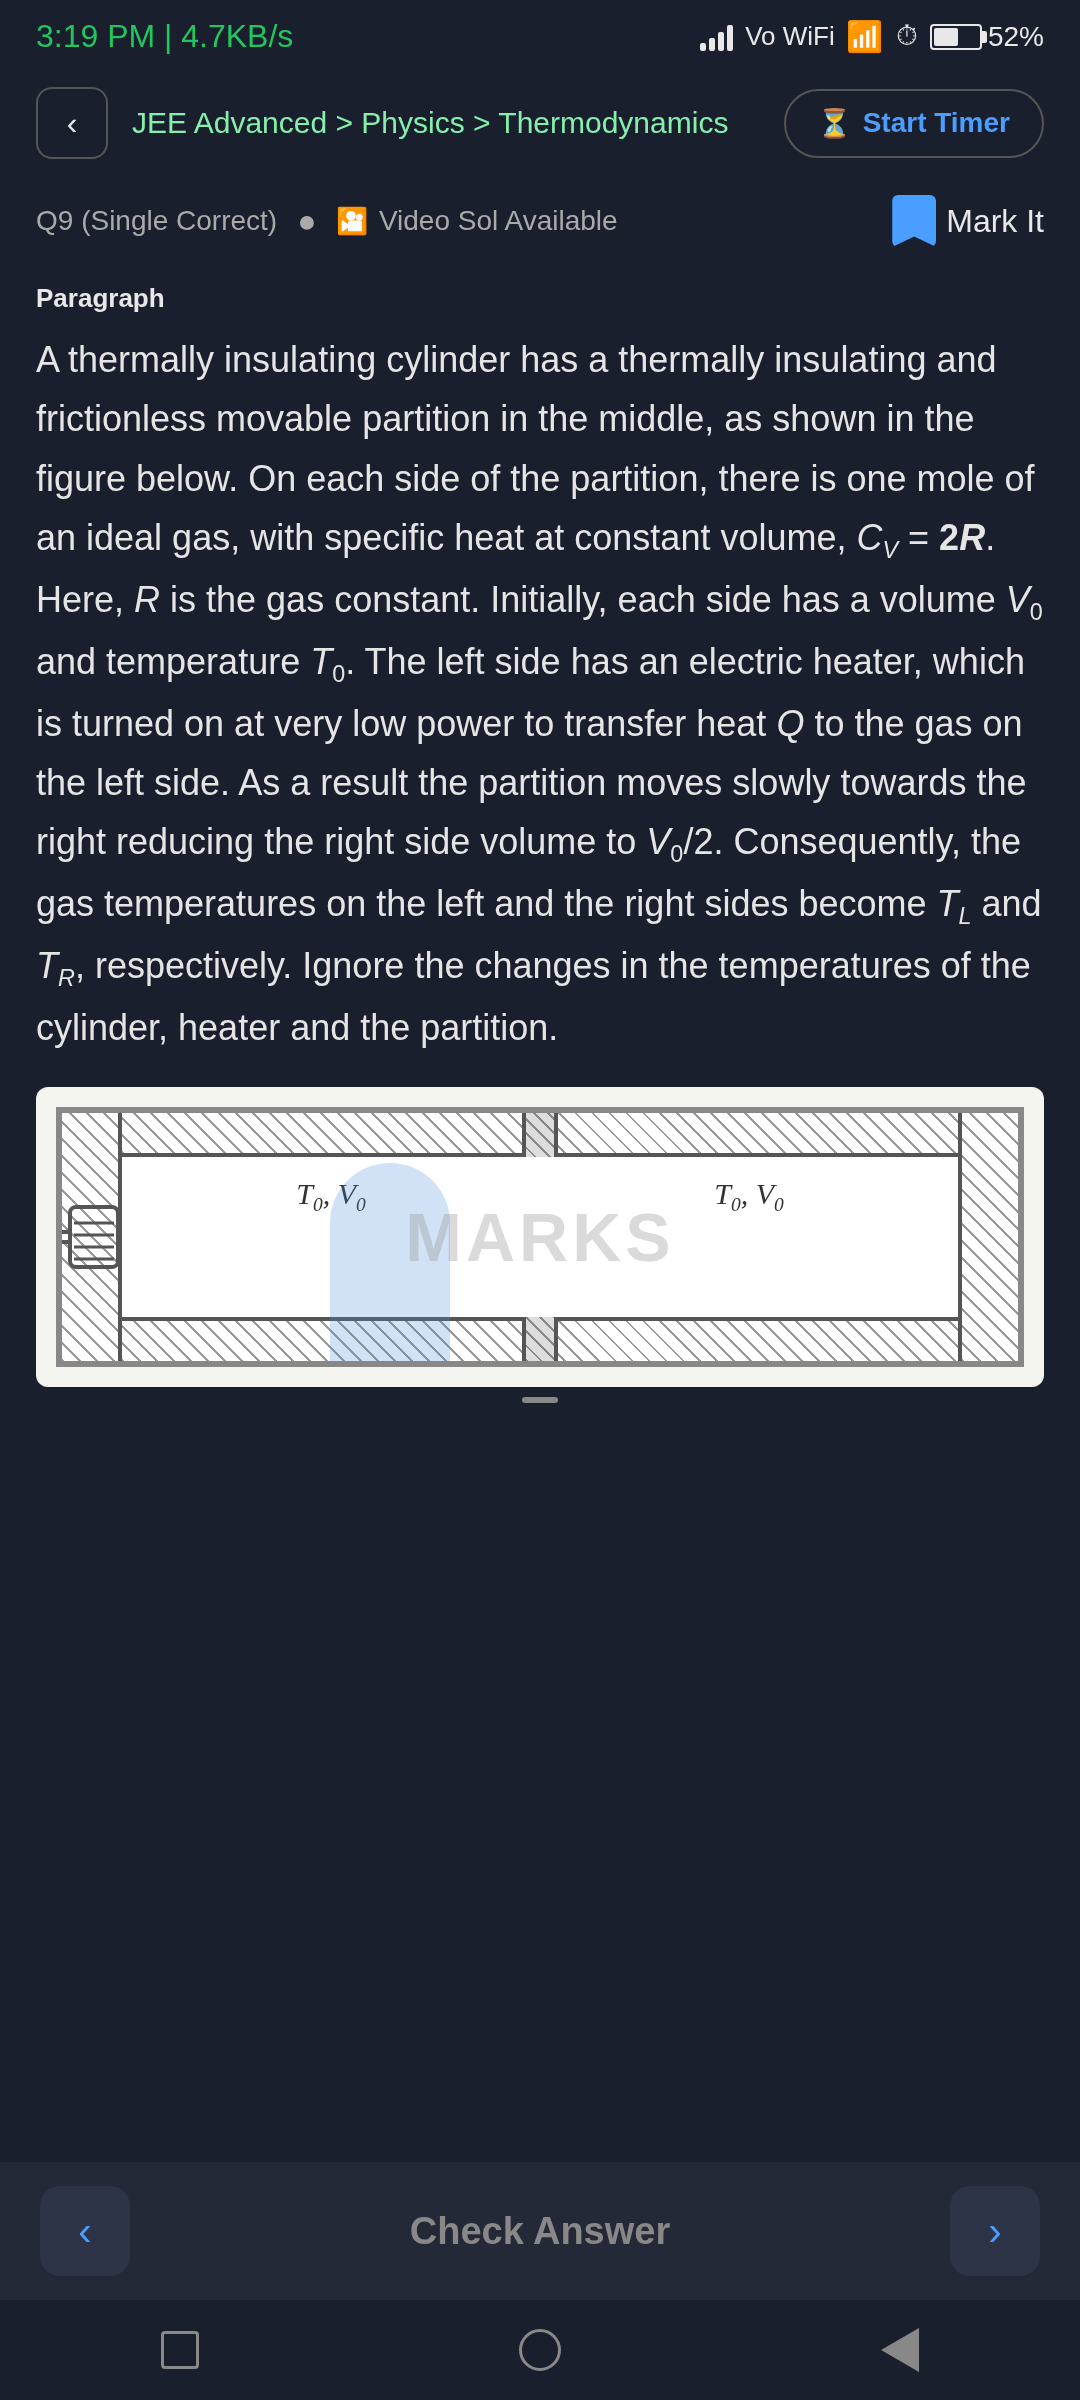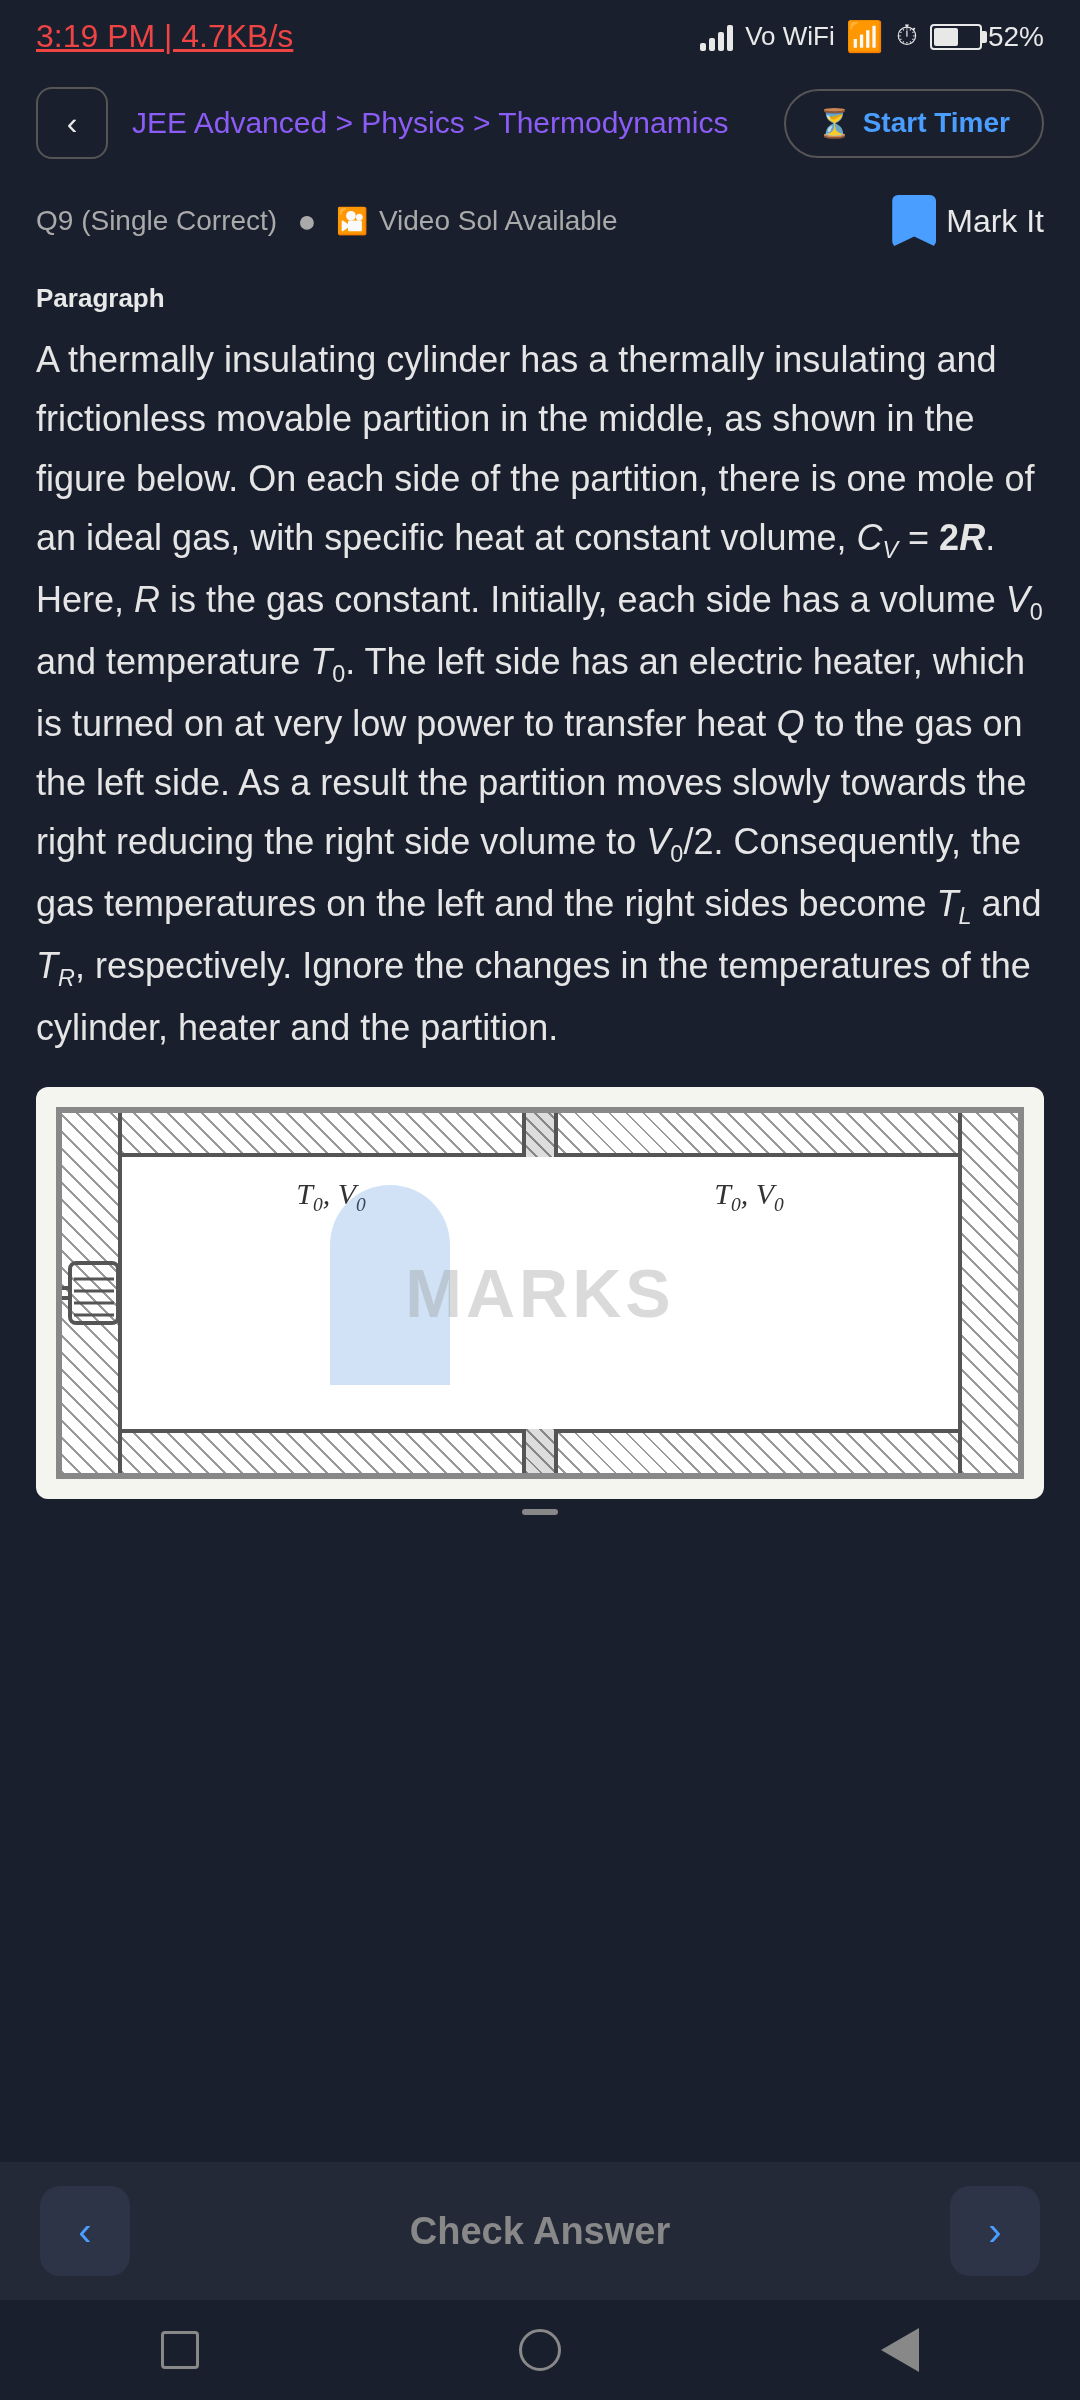--- a/index.html
+++ b/index.html
@@ -19,23 +19,22 @@
       display: flex;
       justify-content: space-between;
       align-items: center;
       padding: 18px 36px 12px 36px;
       background-color: #1a1f2e;
     }
 
     .status-left {
       font-family: Arial, sans-serif;
       font-size: 32px;
-      color: #ef4444;
+      color: #22c55e;
       font-weight: 500;
-      text-decoration: underline;
     }
 
     .status-right {
       display: flex;
       align-items: center;
       gap: 12px;
       font-family: Arial, sans-serif;
       font-size: 28px;
       color: #e8e8e8;
     }
@@ -113,21 +112,21 @@
 
     .back-arrow {
       color: #e8e8e8;
       font-size: 32px;
       line-height: 1;
     }
 
     .nav-title {
       font-family: Arial, sans-serif;
       font-size: 30px;
-      color: #8b5cf6;
+      color: #86efac;
       flex: 1;
       margin-left: 24px;
       line-height: 1.4;
     }
 
     .start-timer-btn {
       border: 2px solid #555;
       border-radius: 40px;
       padding: 16px 32px;
       display: flex;
@@ -235,21 +234,21 @@
       margin-top: 30px;
       background: #f5f5f0;
       border-radius: 12px;
       padding: 20px;
       position: relative;
     }
 
     .figure-inner {
       position: relative;
       width: 100%;
-      height: 372px;
+      height: 260px;
       border: 6px solid #888;
       background: white;
       overflow: hidden;
     }
 
     
     .hatch-left {
       position: absolute;
       left: 0;
       top: 0;

